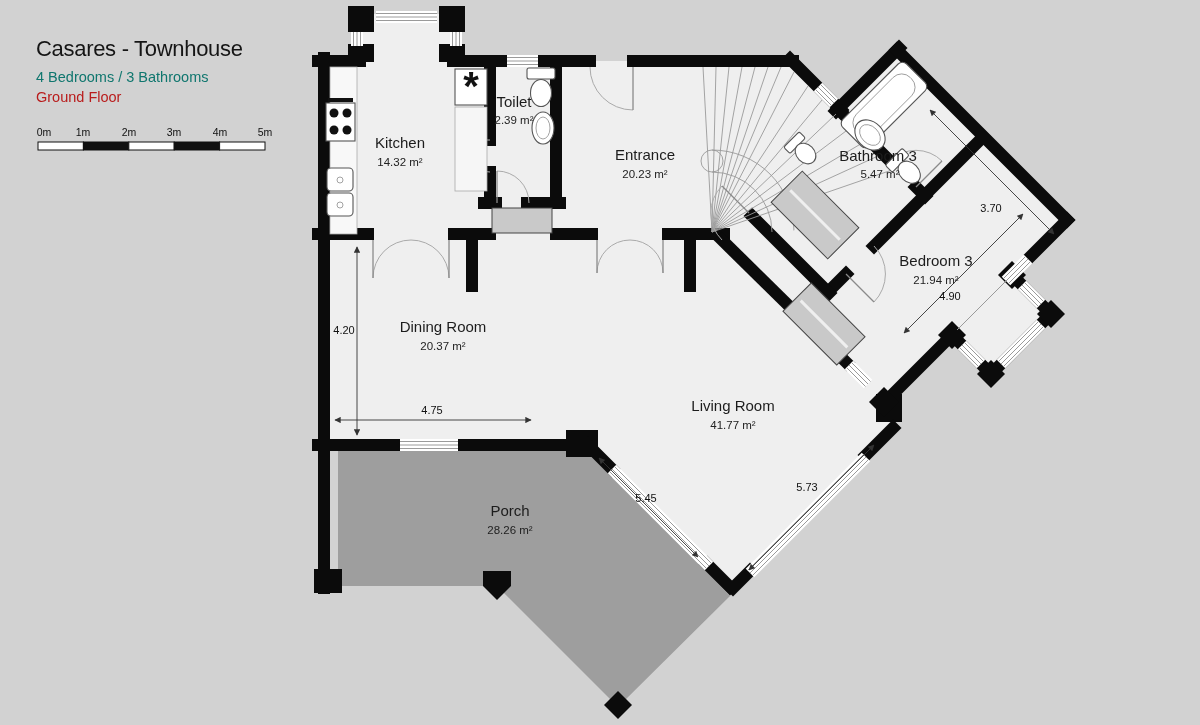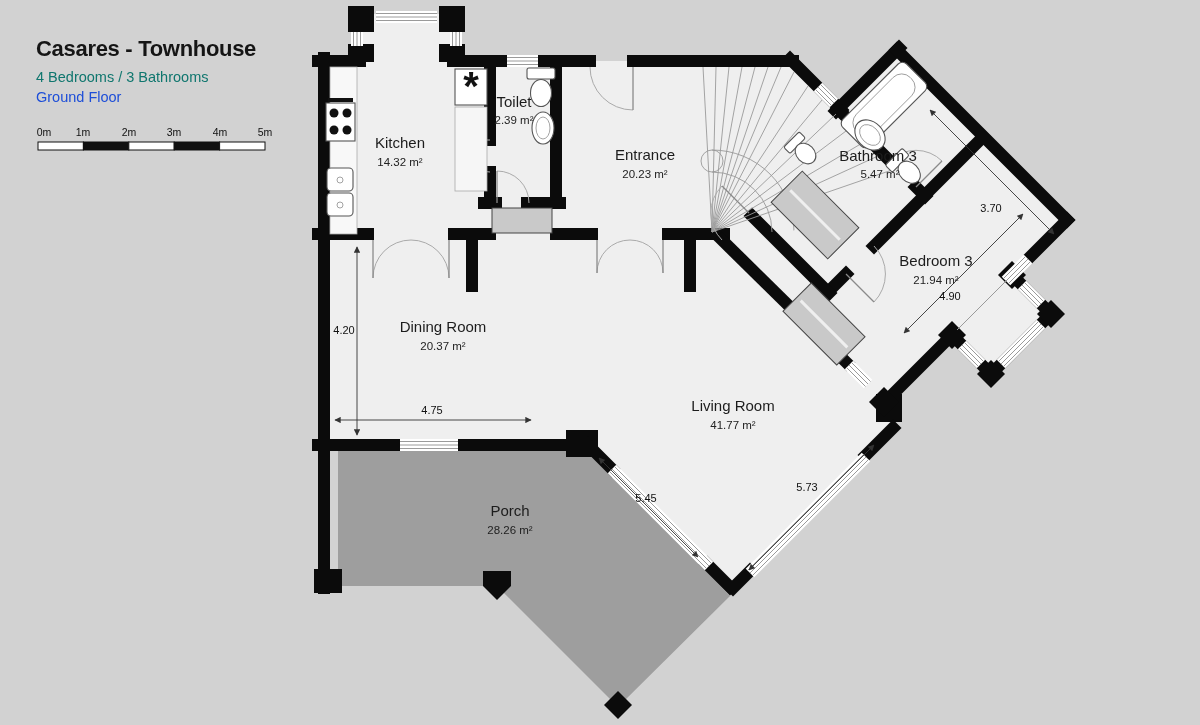--- a/index.html
+++ b/index.html
@@ -1,22 +1,22 @@
 <!DOCTYPE html>
 <html><head>
 <meta charset="utf-8">
 <style>
   html,body{margin:0;padding:0;}
   body{width:1200px;height:725px;position:relative;background:#d2d2d2;
        font-family:"Liberation Sans", sans-serif;overflow:hidden;}
   #plan-svg{position:absolute;left:0;top:0;}
   #header{position:absolute;left:36px;top:36px;z-index:2;}
-  #header .title{font-size:22px;font-weight:bold;color:#151515;letter-spacing:-0.3px;}
+  #header .title{font-size:22px;font-weight:normal;color:#151515;letter-spacing:-0.3px;}
   #header .sub{font-size:14.5px;color:#0f766e;margin-top:7px;}
-  #header .floor{font-size:14.5px;color:#1d4ed8;margin-top:4px;}
+  #header .floor{font-size:14.5px;color:#b91c1c;margin-top:4px;}
   text{font-family:"Liberation Sans", sans-serif;}
   .room-name{font-size:15px;fill:#1c1c1c;font-weight:500;text-anchor:middle;}
   .room-area{font-size:11.5px;fill:#222;text-anchor:middle;}
   .dim-label{font-size:11px;fill:#111;text-anchor:middle;}
   .scale-label{font-size:10.5px;fill:#111;text-anchor:middle;}
   .wall{stroke:#0b0b0b;stroke-width:12;stroke-linecap:square;fill:none;}
   .win-base{stroke:#ffffff;stroke-width:12;stroke-linecap:butt;fill:none;}
   .win-line{stroke:#9a9a9a;stroke-width:1;stroke-linecap:butt;fill:none;}
   .door{stroke:#aaaaaa;stroke-width:1;fill:none;}
   .leaf{stroke:#8a8a8a;stroke-width:1.3;fill:none;}

